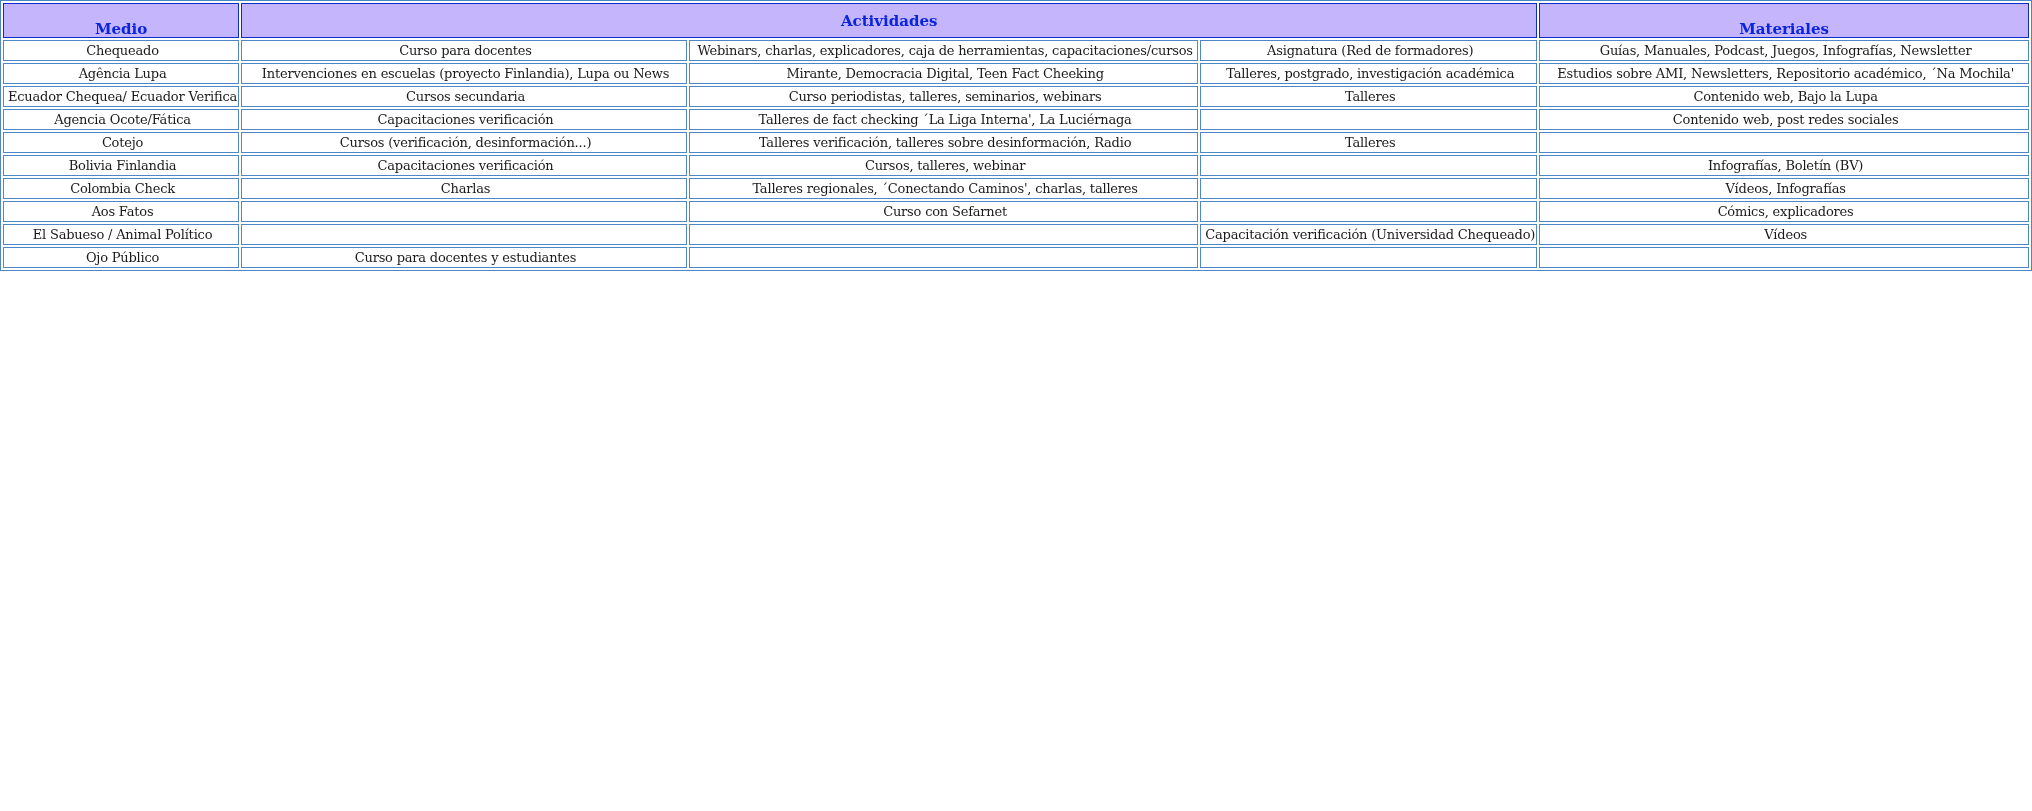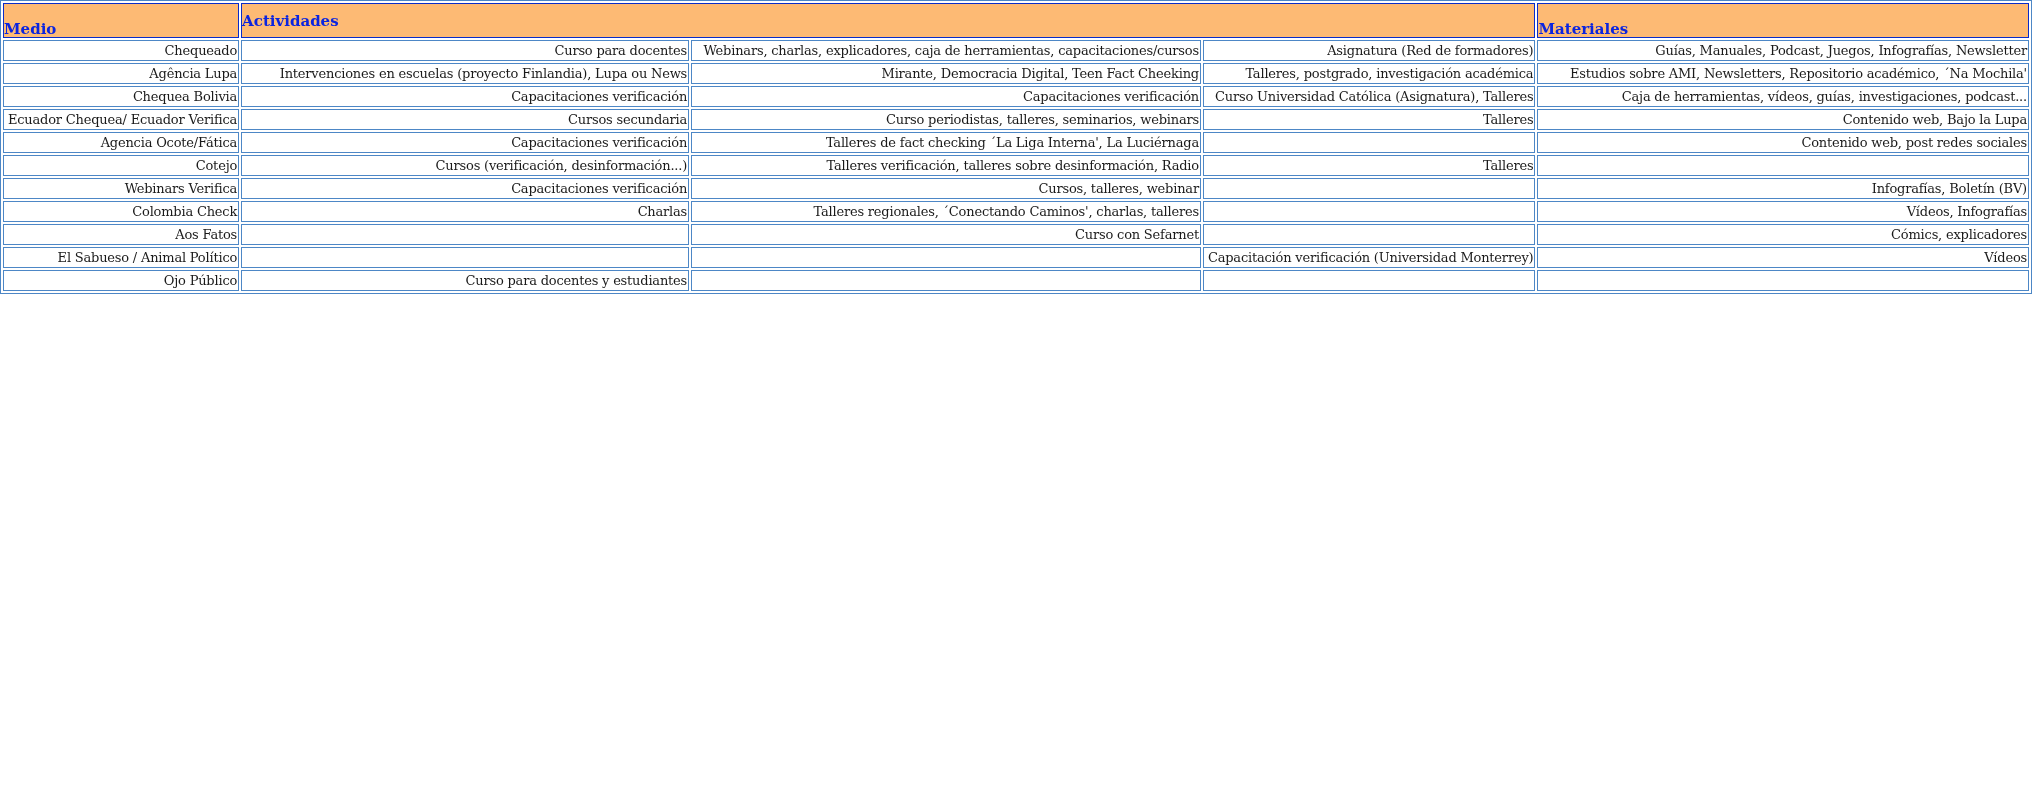--- a/index.html
+++ b/index.html
@@ -23,27 +23,27 @@
     border: 1px solid #4d87c6;
     background: #ffffff;
   }
   table.grid th, table.grid td {
     box-sizing: border-box;
     overflow: hidden;
     white-space: nowrap;
   }
   
   table.grid th {
-    background: #fdba74;
+    background: #c4b5fd;
     color: #0b24df;
     border: 1px solid #0a2cc8;
     font-family: "DejaVu Serif", serif;
     font-weight: bold;
     font-size: 15px;
-    text-align: left;
+    text-align: center;
     padding: 0;
   }
   tr.hrow1 th { height: 29px; }
   tr.hrow2 th { height: 22px; font-size: 14px; }
   
   th.clip { vertical-align: top; }
   th.clip .clip-inner {
     display: block;
     padding-top: 18px;
     line-height: 15px;
@@ -51,21 +51,21 @@
   
   table.grid td {
     background: #ffffff;
     border: 1px solid #4d87c6;
     color: #1a1a1a;
     font-size: 13px;
     letter-spacing: -0.2px;
     height: 14px;
     padding: 2px 1px 2px 4px;
     vertical-align: middle;
-    text-align: right;
+    text-align: center;
   }
 </style>
 </head>
 <body>
 
 <div class="page">
   <table class="grid">
     <colgroup>
       <col style="width:193px">
       <col style="width:485px">
@@ -96,27 +96,20 @@
           <td>Guías, Manuales, Podcast, Juegos, Infografías, Newsletter</td>
         </tr>
         <tr>
           <td>Agência Lupa</td>
           <td>Intervenciones en escuelas (proyecto Finlandia), Lupa ou News</td>
           <td>Mirante, Democracia Digital, Teen Fact Cheeking</td>
           <td>Talleres, postgrado, investigación académica</td>
           <td>Estudios sobre AMI, Newsletters, Repositorio académico, ´Na Mochila'</td>
         </tr>
         <tr>
-          <td>Chequea Bolivia</td>
-          <td>Capacitaciones verificación</td>
-          <td>Capacitaciones verificación</td>
-          <td>Curso Universidad Católica (Asignatura), Talleres</td>
-          <td>Caja de herramientas, vídeos, guías, investigaciones, podcast...</td>
-        </tr>
-        <tr>
           <td>Ecuador Chequea/ Ecuador Verifica</td>
           <td>Cursos secundaria</td>
           <td>Curso periodistas, talleres, seminarios, webinars</td>
           <td>Talleres</td>
           <td>Contenido web, Bajo la Lupa</td>
         </tr>
         <tr>
           <td>Agencia Ocote/Fática</td>
           <td>Capacitaciones verificación</td>
           <td>Talleres de fact checking ´La Liga Interna', La Luciérnaga</td>
@@ -124,21 +117,21 @@
           <td>Contenido web, post redes sociales</td>
         </tr>
         <tr>
           <td>Cotejo</td>
           <td>Cursos (verificación, desinformación...)</td>
           <td>Talleres verificación, talleres sobre desinformación, Radio</td>
           <td>Talleres</td>
           <td></td>
         </tr>
         <tr>
-          <td>Webinars Verifica</td>
+          <td>Bolivia Finlandia</td>
           <td>Capacitaciones verificación</td>
           <td>Cursos, talleres, webinar</td>
           <td></td>
           <td>Infografías, Boletín (BV)</td>
         </tr>
         <tr>
           <td>Colombia Check</td>
           <td>Charlas</td>
           <td>Talleres regionales, ´Conectando Caminos', charlas, talleres</td>
           <td></td>
@@ -148,21 +141,21 @@
           <td>Aos Fatos</td>
           <td></td>
           <td>Curso con Sefarnet</td>
           <td></td>
           <td>Cómics, explicadores</td>
         </tr>
         <tr>
           <td>El Sabueso / Animal Político</td>
           <td></td>
           <td></td>
-          <td>Capacitación verificación (Universidad Monterrey)</td>
+          <td>Capacitación verificación (Universidad Chequeado)</td>
           <td>Vídeos</td>
         </tr>
         <tr>
           <td>Ojo Público</td>
           <td>Curso para docentes y estudiantes</td>
           <td></td>
           <td></td>
           <td></td>
         </tr>
       </tbody>

